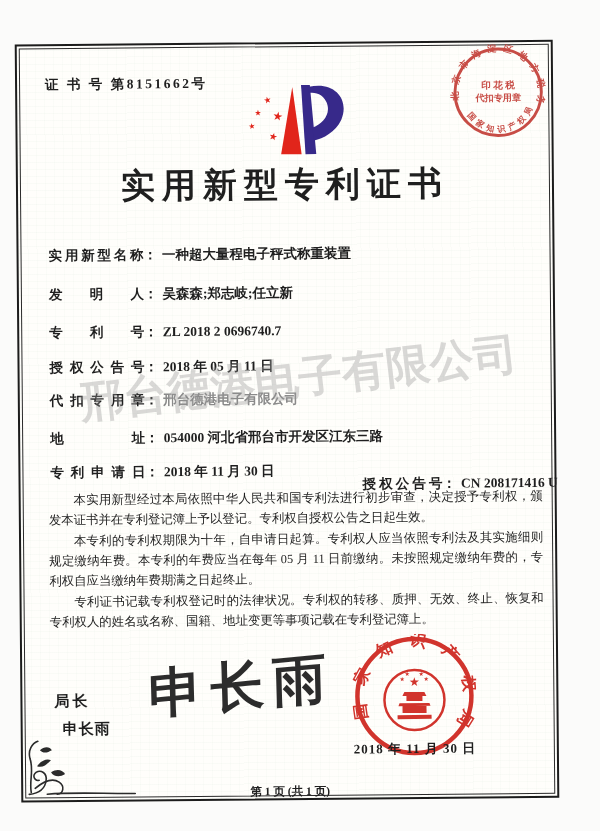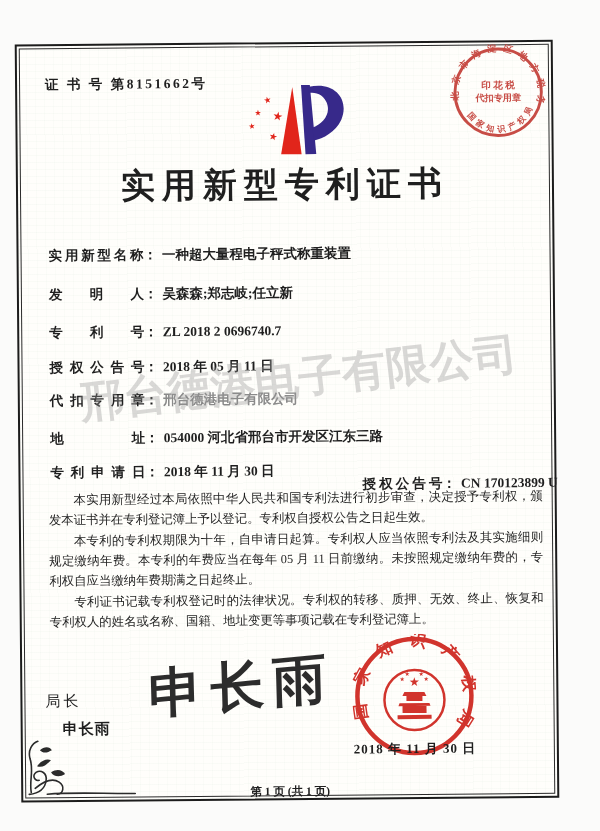--- a/index.html
+++ b/index.html
@@ -20,21 +20,21 @@
   .row{position:absolute;left:30px;font-size:13.5px;font-weight:600;white-space:nowrap;}
   .flabel{display:inline-block;width:95px;text-align:justify;text-align-last:justify;vertical-align:bottom;}
   .colon{margin-right:5px;}
   .r1{top:201px}.r2{top:240px}.r3{top:278px}.r4{top:313px}.r5{top:346px}.r6{top:384px}.r7{top:418px}
   .pair2{position:absolute;left:312px;top:0;}
   .pair2 .flabel{width:80px;margin-top:14px;}
   .wm-dim{color:#8a8a8a;}
   .bodytext{position:absolute;left:28px;top:444px;width:494px;font-size:12.4px;line-height:20px;
             text-align:justify;font-weight:500;}
   .bodytext p{margin:0 0 1px 0;text-indent:2em;}
-  .director-title{position:absolute;left:23px;top:646px;font-size:15px;font-weight:400;letter-spacing:3px;}
+  .director-title{position:absolute;left:32px;top:646px;font-size:15px;font-weight:700;letter-spacing:3px;}
   .director-name{position:absolute;left:40px;top:674px;font-size:15px;font-weight:700;letter-spacing:1px;}
   .signature{position:absolute;left:126px;top:606px;font-size:54px;font-weight:600;color:#1b1b1b;
              transform:rotate(-5deg) skewX(-4deg);letter-spacing:8px;opacity:.92;}
   .seal{position:absolute;left:330px;top:591px;width:124px;height:124px;opacity:.95;}
   .seal-date{position:absolute;left:326px;top:697px;width:132px;text-align:center;
              font-size:13px;font-weight:700;letter-spacing:1px;z-index:6;}
   .footer{position:absolute;left:0;top:740px;width:100%;text-align:center;font-size:11.5px;font-weight:600;}
   .ornament{position:absolute;left:2px;top:692px;width:112px;height:60px;}
   .watermark{position:absolute;left:60px;top:328px;font-size:44px;font-weight:700;white-space:nowrap;
              font-family:"Liberation Sans","DejaVu Sans",sans-serif;
@@ -81,21 +81,21 @@
     </div>
     <div class="row r5">
       <span class="flabel">代扣专用章</span><span class="colon">：</span><span class="wm-dim">邢台德港电子有限公司</span>
     </div>
     <div class="row r6">
       <span class="flabel">地址</span><span class="colon">：</span><span>054000 河北省邢台市开发区江东三路</span>
     </div>
     <div class="row r7">
       <span class="flabel">专利申请日</span><span class="colon">：</span><span>2018 年 11 月 30 日</span>
       <span class="pair2">
-        <span class="flabel">授权公告号</span><span class="colon">：</span><span>CN 170123899 U</span>
+        <span class="flabel">授权公告号</span><span class="colon">：</span><span>CN 208171416 U</span>
       </span>
     </div>
 
     <div class="bodytext">
       <p>本实用新型经过本局依照中华人民共和国专利法进行初步审查，决定授予专利权，颁发本证书并在专利登记簿上予以登记。专利权自授权公告之日起生效。</p>
       <p>本专利的专利权期限为十年，自申请日起算。专利权人应当依照专利法及其实施细则规定缴纳年费。本专利的年费应当在每年 05 月 11 日前缴纳。未按照规定缴纳年费的，专利权自应当缴纳年费期满之日起终止。</p>
       <p>专利证书记载专利权登记时的法律状况。专利权的转移、质押、无效、终止、恢复和专利权人的姓名或名称、国籍、地址变更等事项记载在专利登记簿上。</p>
     </div>
 
     <div class="director-title">局长</div>

